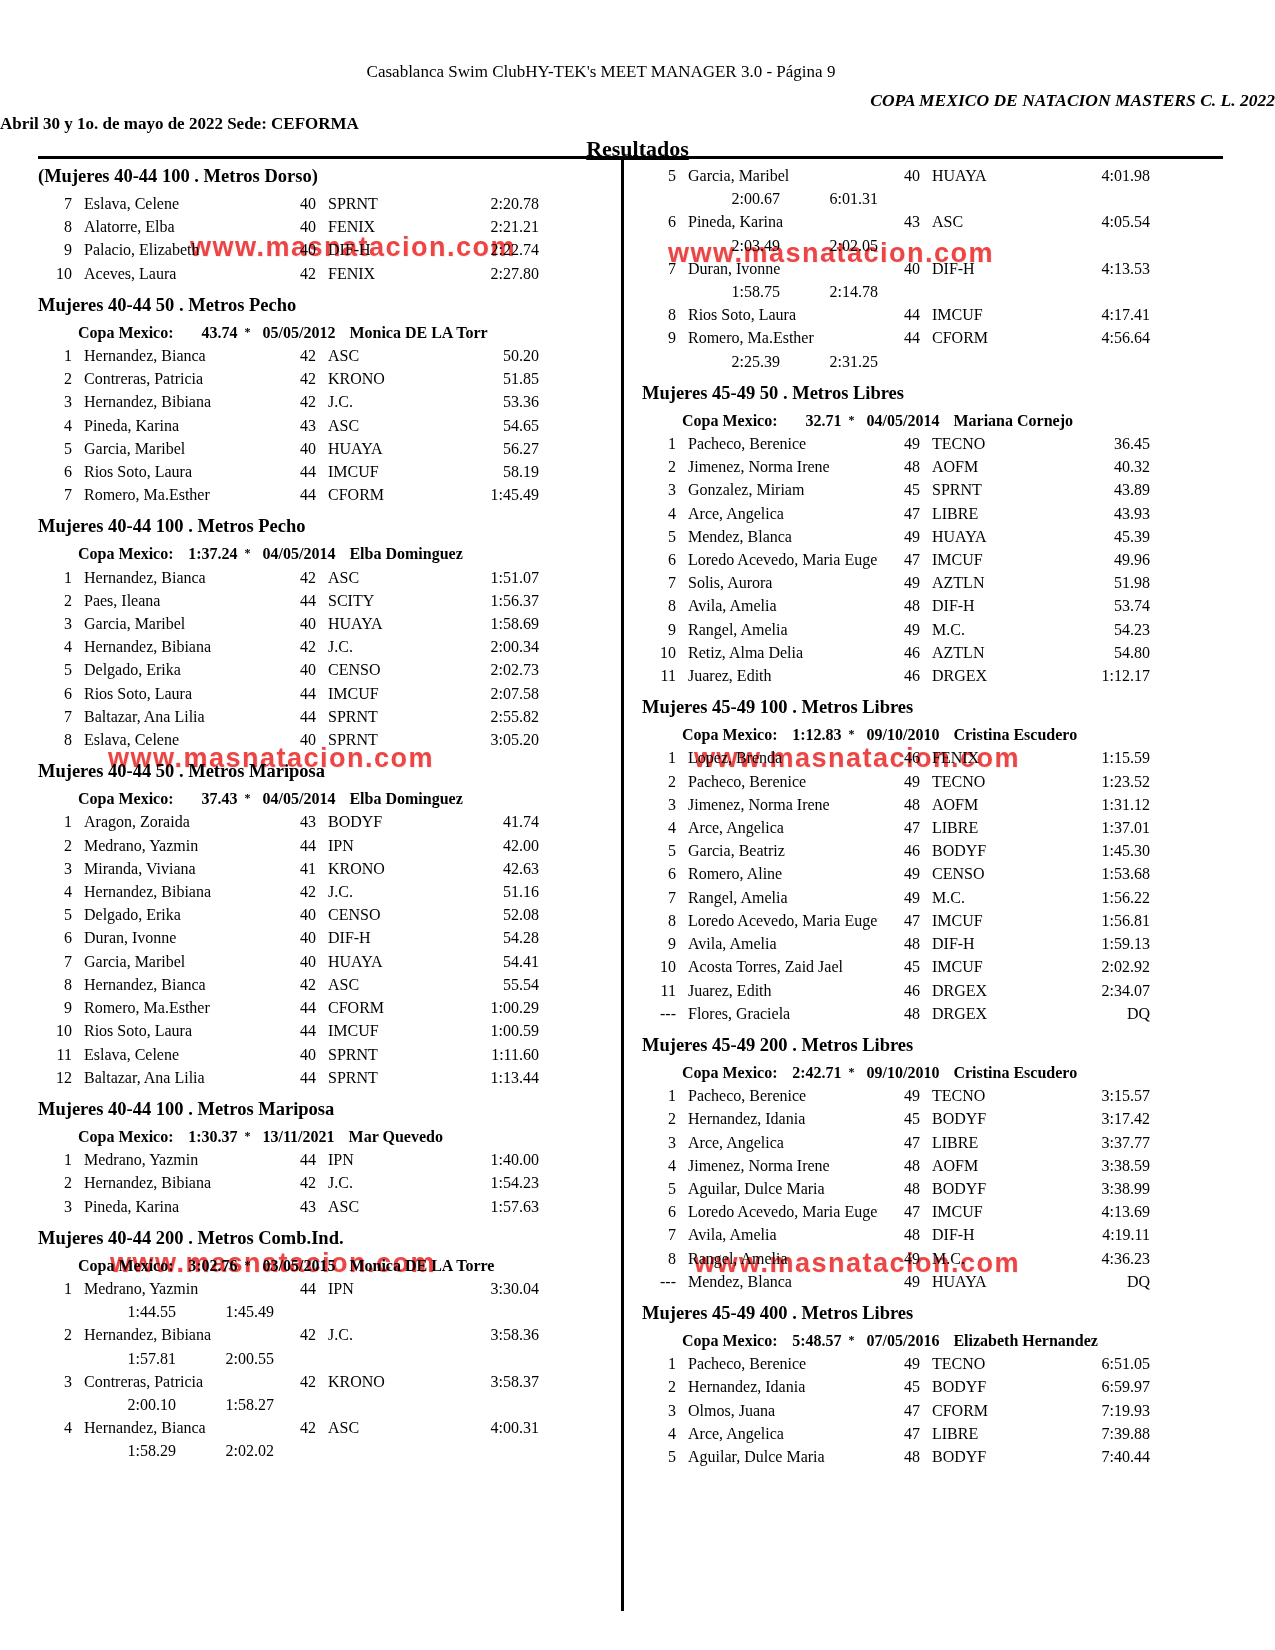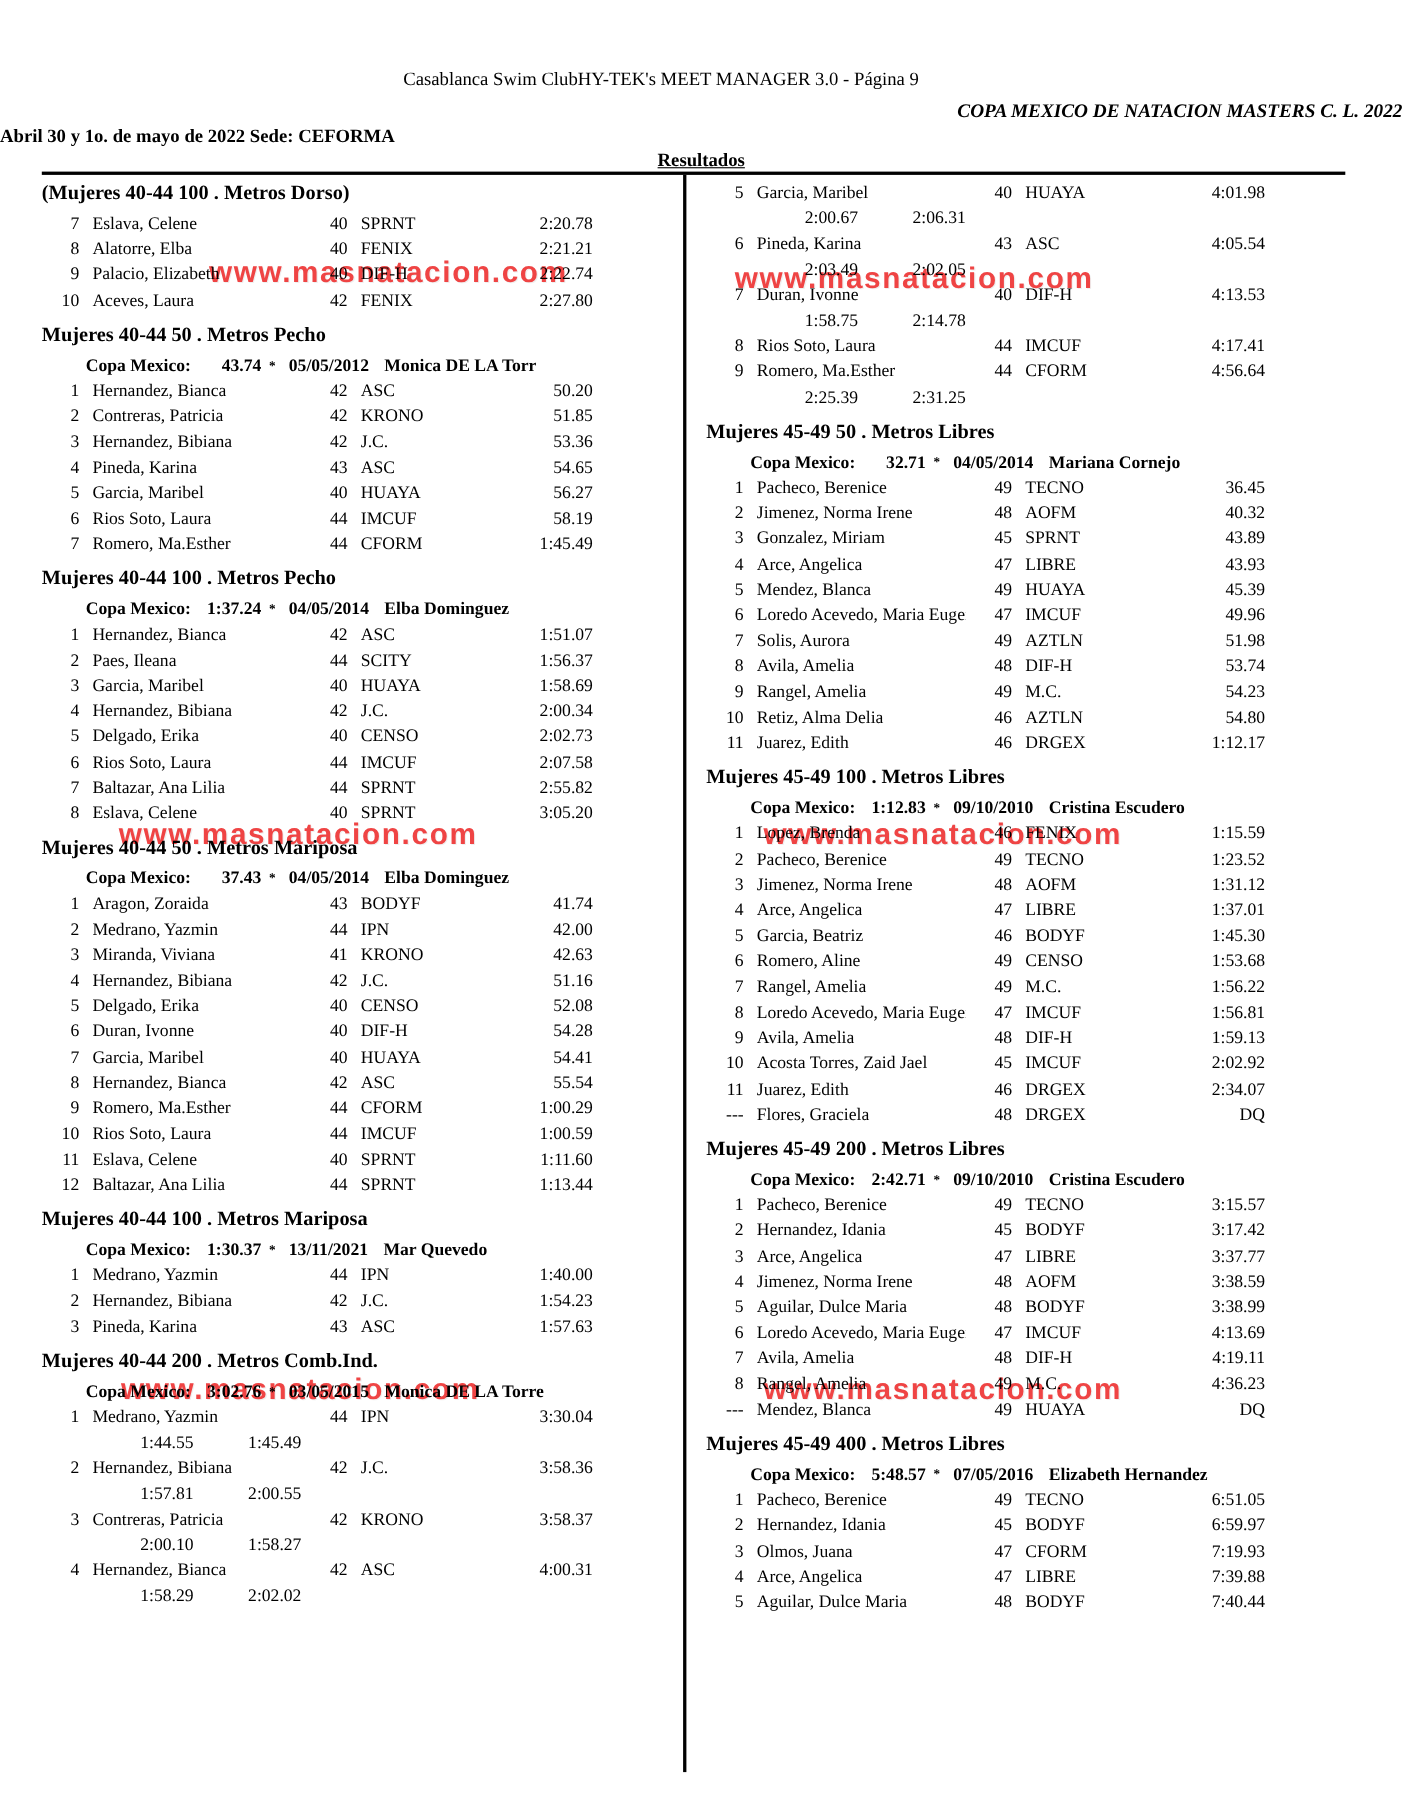--- a/index.html
+++ b/index.html
@@ -15,21 +15,21 @@
   .doc-title {
     position:absolute; top:90px; left:0; width:1275px; text-align:right;
     font-weight:bold; font-size:17.5px;font-style:italic;
   }
   .doc-subtitle {
     position:absolute; top:114px; left:0; width:1275px; 
     font-weight:bold; font-size:17px;
   }
   .results-label {
     position:absolute; top:136px; left:0; width:1275px; text-align:center;
-    font-weight:bold; font-size:17px;
+    font-weight:bold; font-size:22px;
   }
   .results-label span { text-decoration:underline; }
   .top-rule { position:absolute; top:156px; left:38px; width:1185px; height:3px; background:#000; }
   .col-divider { position:absolute; top:159px; left:621px; width:3px; height:1452px; background:#000; }
 
   
   .col { position:absolute; top:164px; z-index:1; }
   .col-left  { left:38px;  width:501px; }
   .col-right { left:642px; width:508px; }
 
@@ -454,21 +454,21 @@
     <div class="rows">
           <div class="result-row">
     <span class="place">5</span>
     <span class="name">Garcia, Maribel</span>
     <span class="age">40</span>
     <span class="team">HUAYA</span>
     <span class="time">4:01.98</span>
   </div>
           <div class="splits-row">
     <span class="split">2:00.67</span>
-    <span class="split">2:06.31</span>
+    <span class="split">6:01.31</span>
   </div>
           <div class="result-row">
     <span class="place">6</span>
     <span class="name">Pineda, Karina</span>
     <span class="age">43</span>
     <span class="team">ASC</span>
     <span class="time">4:05.54</span>
   </div>
           <div class="splits-row">
     <span class="split">2:03.49</span>

